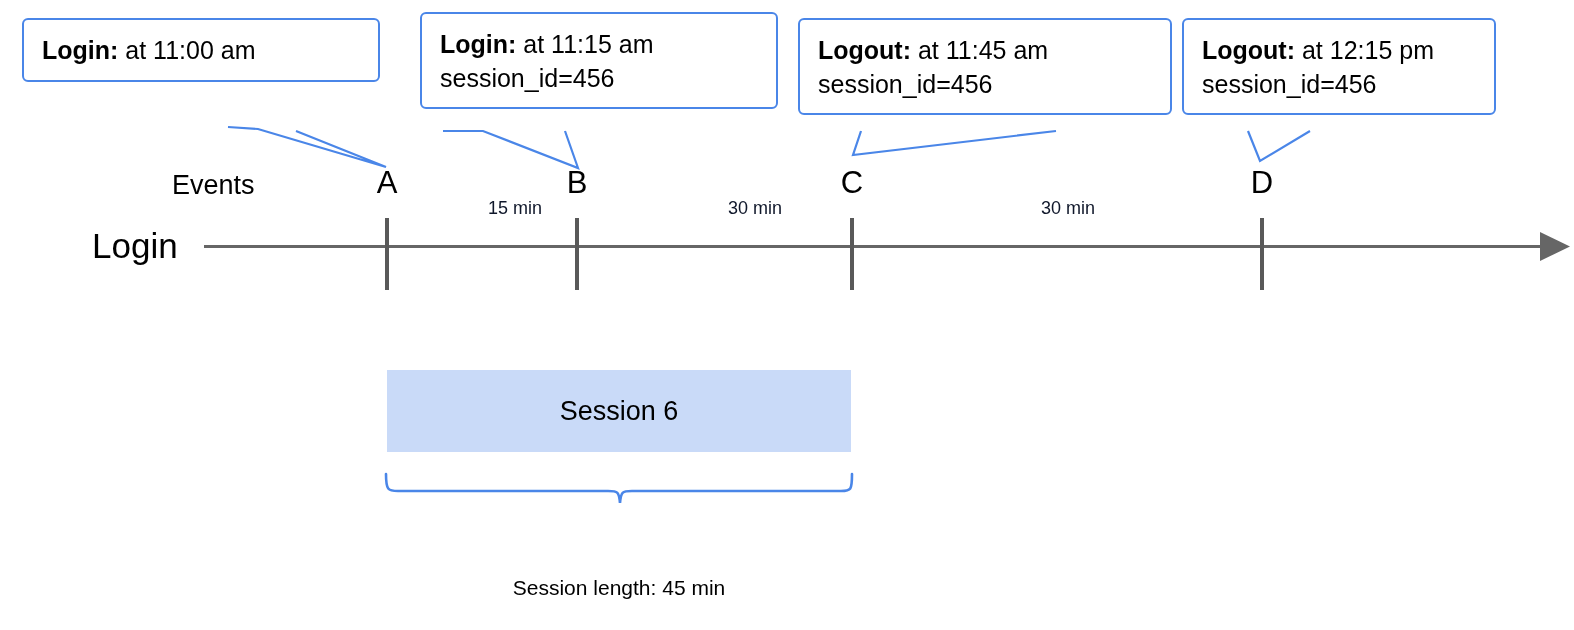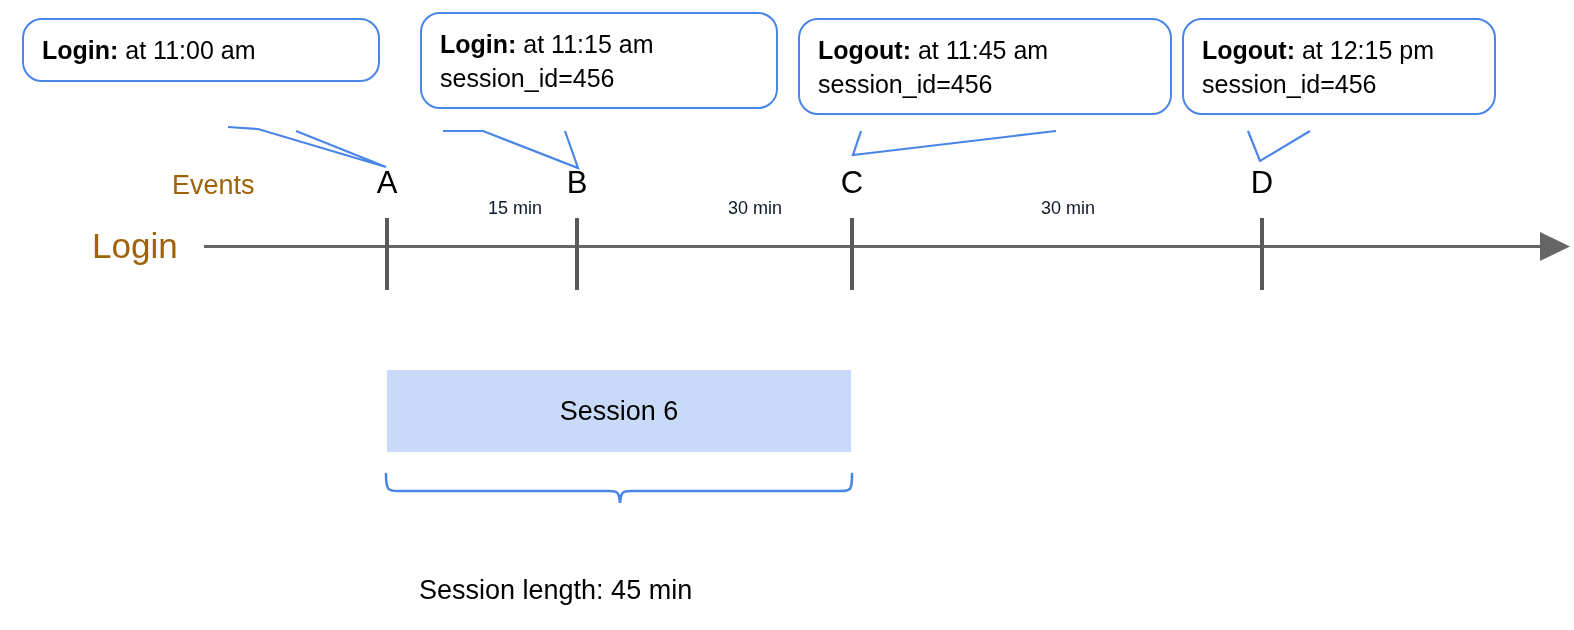--- a/index.html
+++ b/index.html
@@ -17,21 +17,21 @@
     height: 630px;
     overflow: hidden;
     background: #ffffff;
   }
 
   
   .callout {
     position: absolute;
     box-sizing: border-box;
     border: 2px solid #4a86e8;
-    border-radius: 20px;
+    border-radius: 6px;
     background: #ffffff;
     padding: 14px 18px 12px 18px;
     line-height: 1.34;
     font-size: 25px;
     color: #000000;
     white-space: nowrap;
   }
   .callout .lead {
     font-weight: bold;
   }
@@ -69,21 +69,21 @@
   }
   .dur-label {
     position: absolute;
     font-size: 18px;
     color: #0f172a;
     text-align: right;
     line-height: 1;
   }
   .row-label {
     position: absolute;
-    color: #a16207;
+    color: #000000;
     line-height: 1;
     white-space: nowrap;
   }
   .row-label.events {
     font-size: 27px;
   }
   .row-label.user {
     font-size: 35px;
   }
 
@@ -93,23 +93,23 @@
     background: #c9daf8;
     display: flex;
     align-items: center;
     justify-content: center;
     font-size: 27px;
     color: #000000;
   }
 
   .caption {
     position: absolute;
-    font-size: 27px;
+    font-size: 21px;
     color: #000000;
-    text-align: left;
+    text-align: center;
     line-height: 1;
     white-space: nowrap;
   }
 </style>
 </head>
 <body>
 
 <div id="canvas">
 
   <div class="callout" style="left:22px; top:18px; width:358px;">

